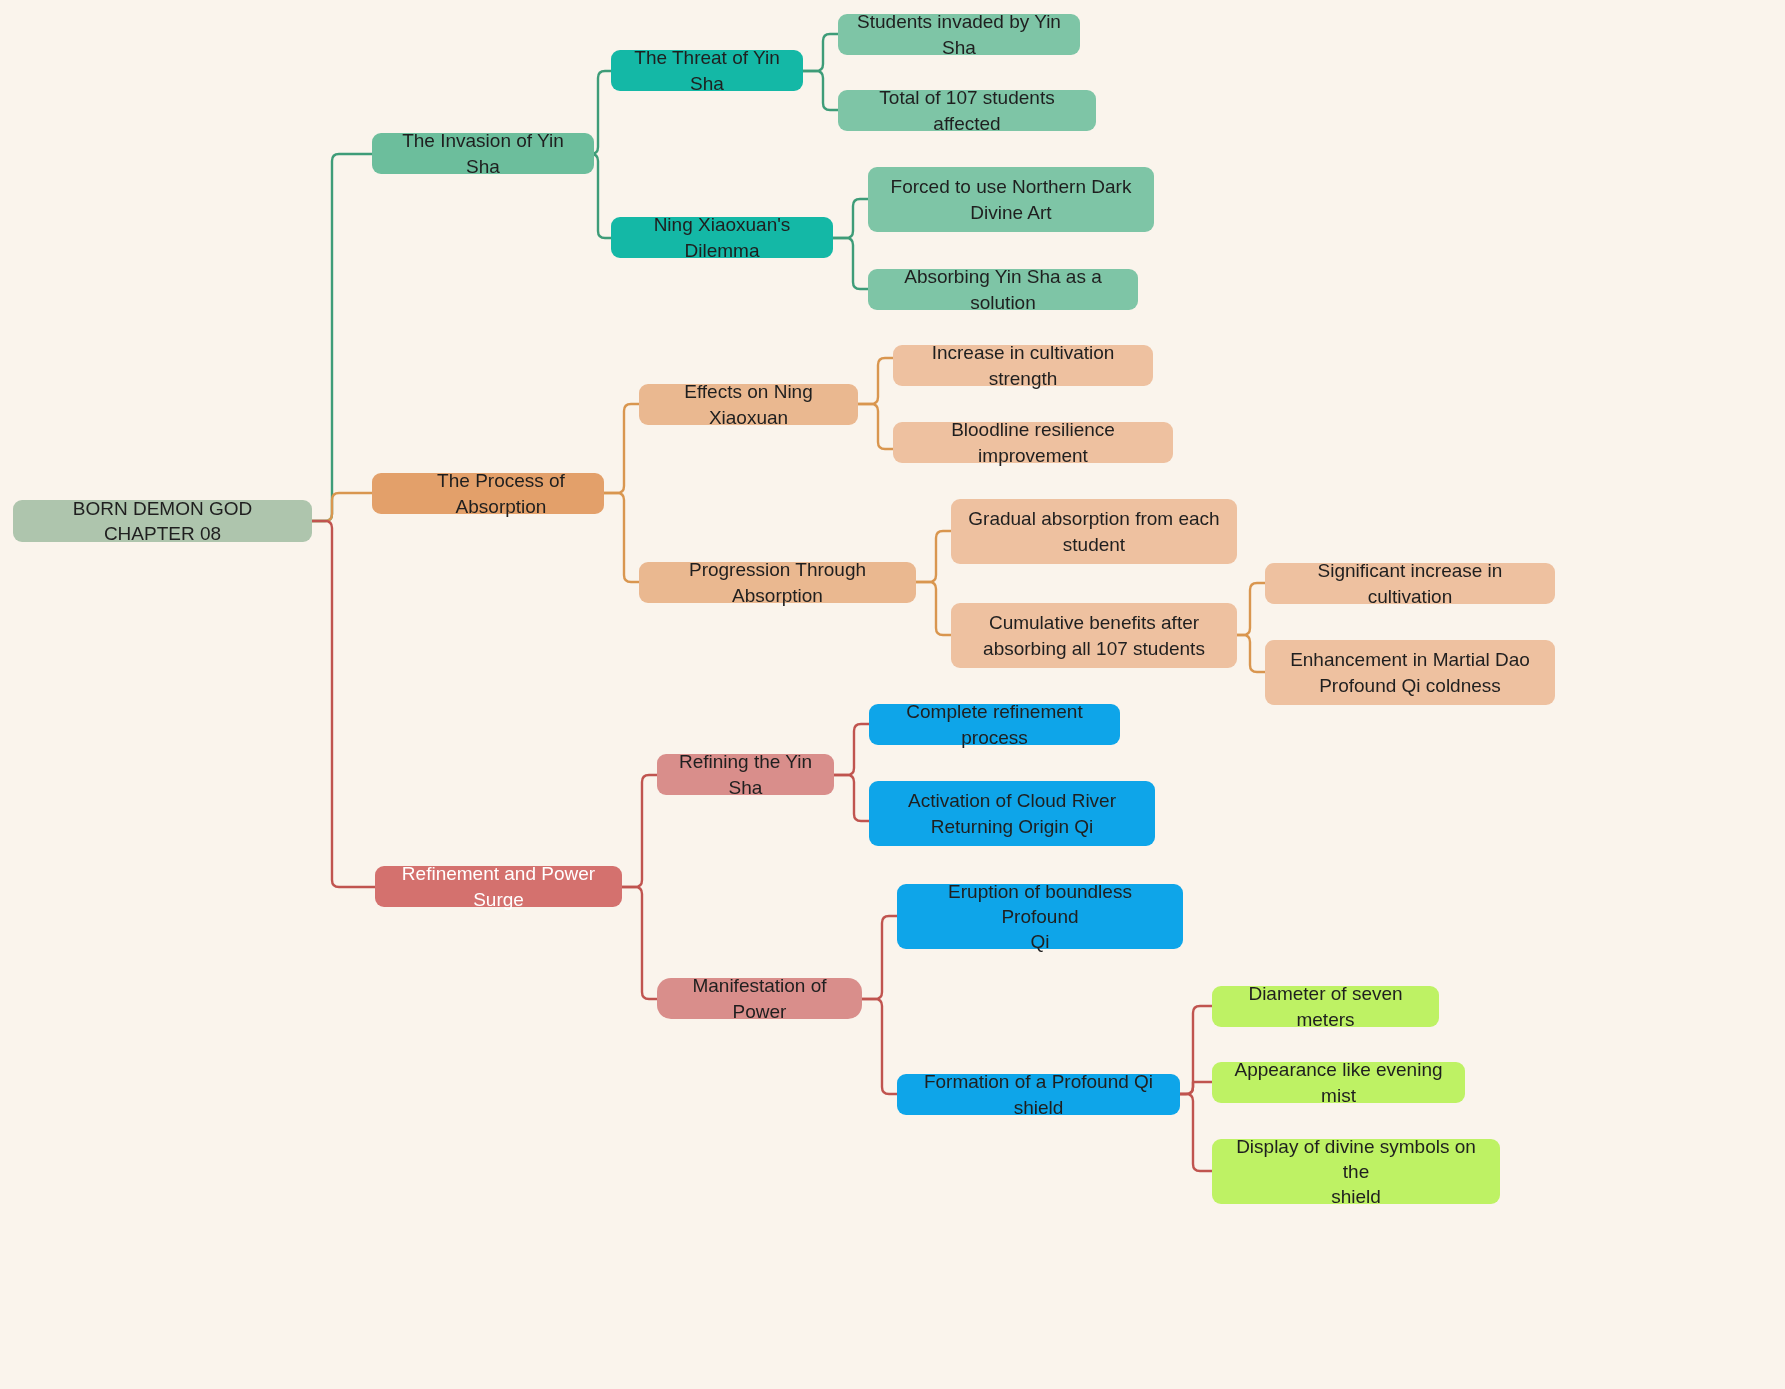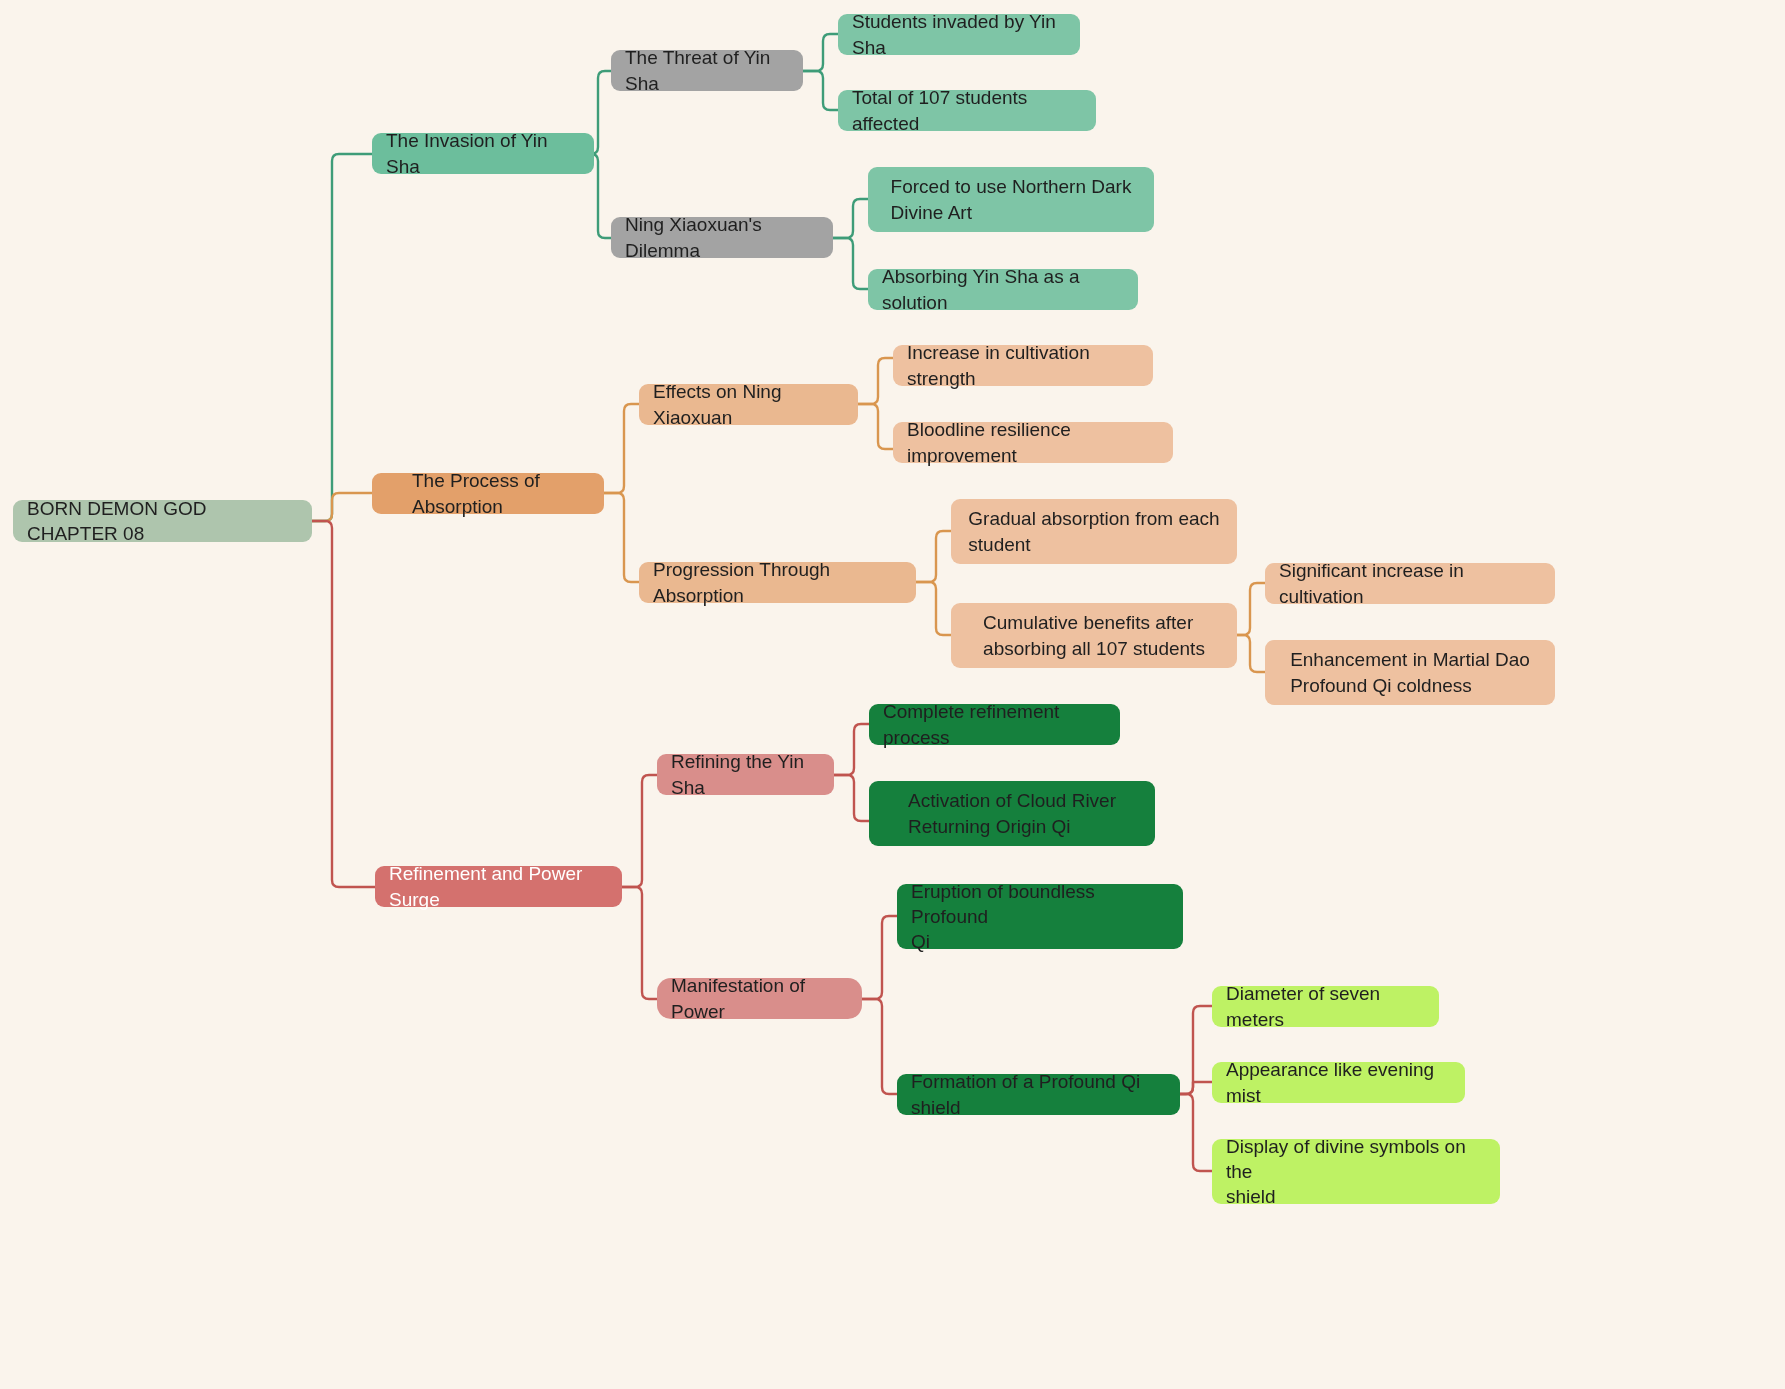--- a/index.html
+++ b/index.html
@@ -19,40 +19,40 @@
     position: absolute;
     top: 0; left: 0;
     width: 1785px; height: 1389px;
     pointer-events: none;
   }
   .node {
     position: absolute;
     display: flex;
     align-items: center;
     justify-content: center;
-    text-align: left;
+    text-align: center;
     border-radius: 9px;
     padding: 4px 14px;
     line-height: 1.32;
     color: #1f1f1f;
     font-size: 19px;
     z-index: 2;
     white-space: pre-line;
   }
   .n-root   { background: #aec5ad; }
   .n-g1     { background: #6cbe9c; }
-  .n-g2     { background: #a3a3a3; }
+  .n-g2     { background: #14b8a6; }
   .n-g3     { background: #7ec5a6; }
   .n-o1     { background: #e3a06a; }
   .n-o2     { background: #eab890; }
   .n-o3     { background: #eec1a0; }
   .n-o4     { background: #eec1a0; }
   .n-r1     { background: #d4716e; color: #ffffff; }
   .n-r2     { background: #d98e8b; }
-  .n-r3     { background: #15803d; }
+  .n-r3     { background: #0ea5e9; }
   .n-r4     { background: #bef264; }
 </style>
 </head>
 <body>
 
 <div id="canvas">
 
   <svg id="edges" viewBox="0 0 1785 1389" xmlns="http://www.w3.org/2000/svg">
     <g fill="none" stroke-width="2.4" stroke-linecap="round" stroke-linejoin="round">
 

